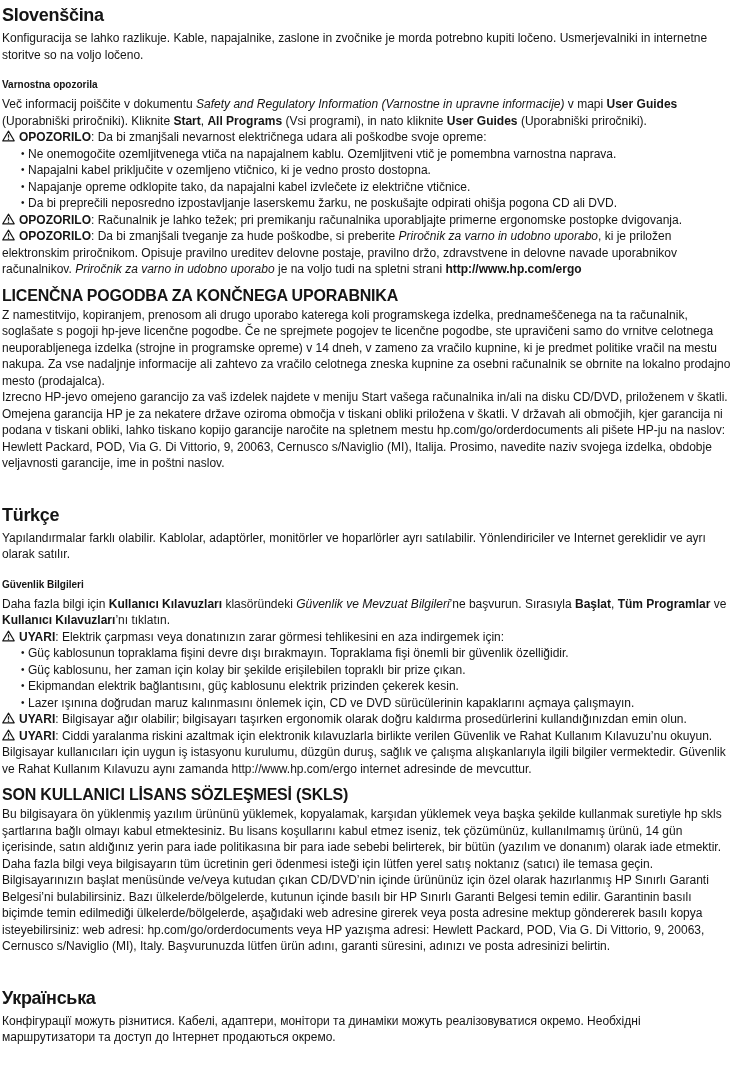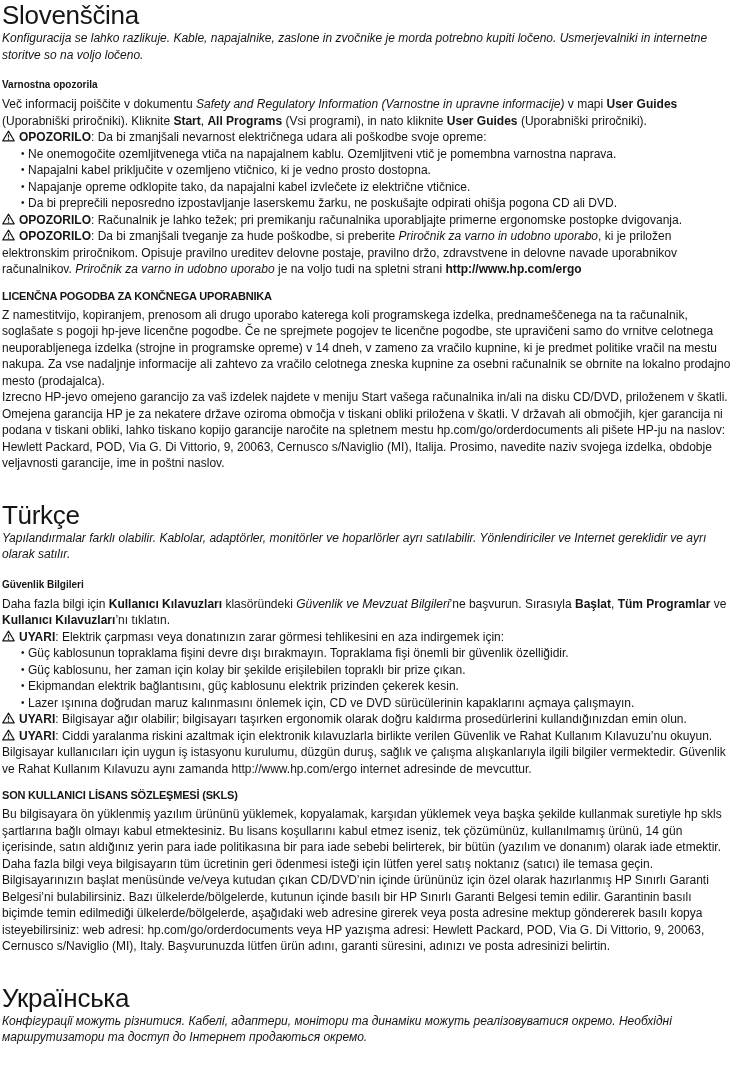--- a/index.html
+++ b/index.html
@@ -10,36 +10,36 @@
     padding: 2px 2px 0 2px;
     font-family: "Liberation Sans", "DejaVu Sans", sans-serif;
     color: #151515;
     font-size: 12px;
     line-height: 16.5px;
     -webkit-font-smoothing: antialiased;
   }
   .section { margin: 0; }
   .section + .section { margin-top: 30px; }
   h1 {
-    font-size: 26px;
+    font-size: 18px;
     line-height: 26px;
     margin: 0 0 2px 0;
-    font-weight: normal;
+    font-weight: bold;
     letter-spacing: -0.3px;
   }
   p { margin: 0; }
-  p.intro { margin-bottom: 13px; font-style: italic; }
+  p.intro { margin-bottom: 13px; }
   h2 {
     font-size: 10px;
     line-height: 18px;
     margin: 0 0 2px 0;
     font-weight: bold;
   }
   h2.caps {
-    font-size: 11px;
+    font-size: 16px;
     margin-top: 9px;
     letter-spacing: -0.2px;
   }
   .para-gap { margin-top: 9px; }
   .b { font-weight: bold; text-align: center; }
   .i { font-style: italic; }
   .warning { margin: 0; }
   .warn-icon {
     display: inline-block;
     vertical-align: -1px;

